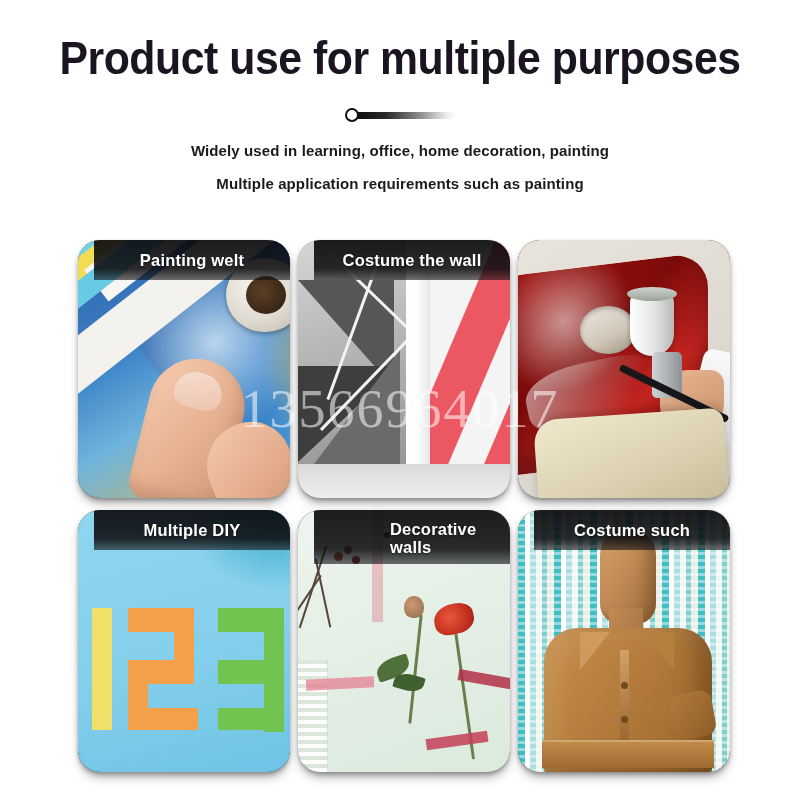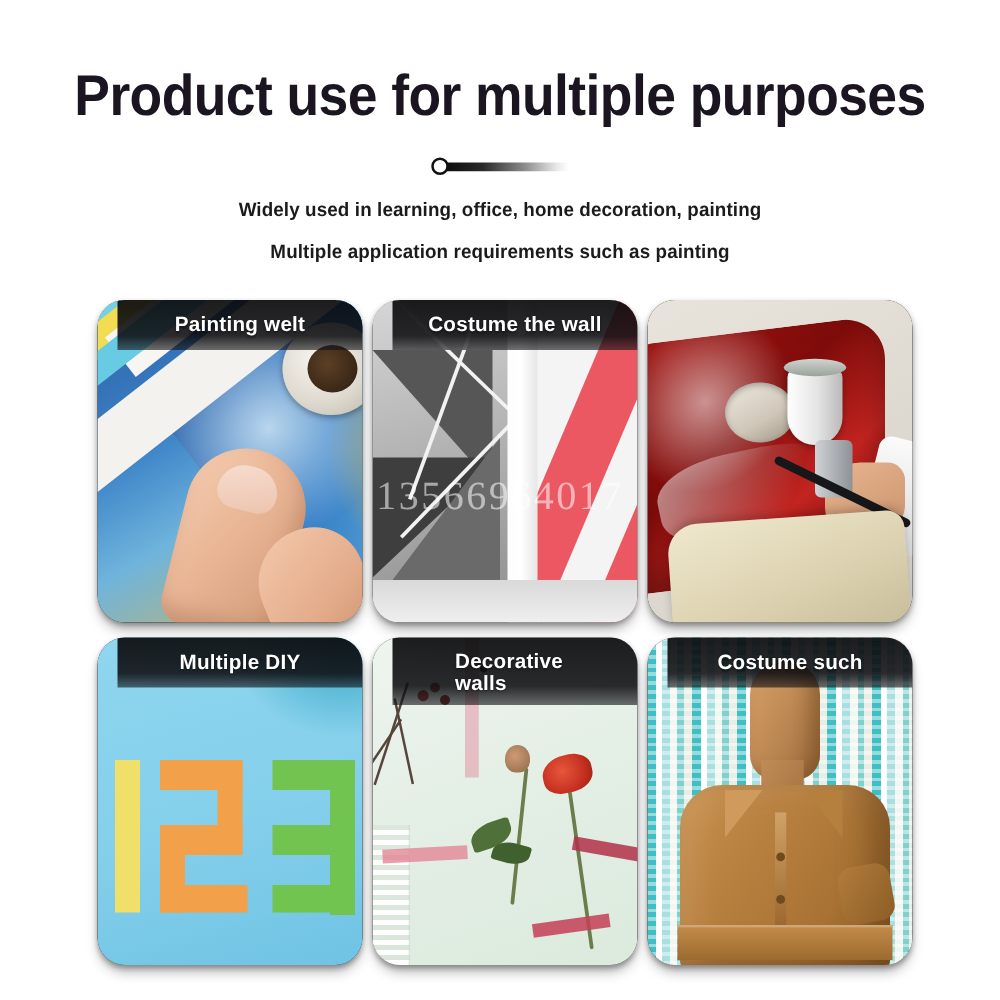--- a/index.html
+++ b/index.html
@@ -6,21 +6,21 @@
   html, body {
     width:800px; height:800px;
     background:#ffffff;
     font-family:"Liberation Sans", sans-serif;
     overflow:hidden;
   }
 
   .page { position:relative; width:800px; height:800px; background:#fff; }
 
   
-  .header { padding-top:52px; text-align:center; }
+  .header { padding-top:34px; text-align:center; }
 
   .page-title {
     font-size:46px;
     font-weight:bold;
     color:#1a1520;
     letter-spacing:-0.5px;
     line-height:1.05;
     transform:scaleX(0.93);
     font-stretch:condensed;
   }
@@ -88,34 +88,34 @@
     justify-content:center;
     text-align:center;
     letter-spacing:0.2px;
     z-index:5;
     text-shadow:0 1px 2px rgba(0,0,0,0.5);
   }
   .card-label.two-line {
     height:54px;
     justify-content:flex-start;
     text-align:left;
-    padding-left:50px;
+    padding-left:76px;
     padding-top:2px;
     line-height:1.12;
     white-space:pre-line;
   }
 
   
   .watermark {
     position:absolute;
     left:0; right:0;
     top:378px;
     text-align:center;
     font-family:"Liberation Serif", serif;
-    font-size:32px;
+    font-size:54px;
     letter-spacing:2px;
     color:rgba(255,255,255,0.55);
     z-index:40;
     pointer-events:none;
     user-select:none;
     white-space:nowrap;
   }
 
   
 

